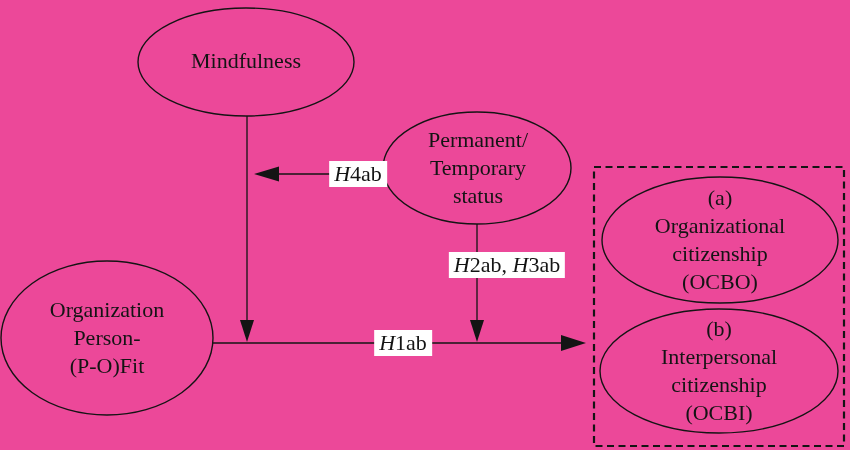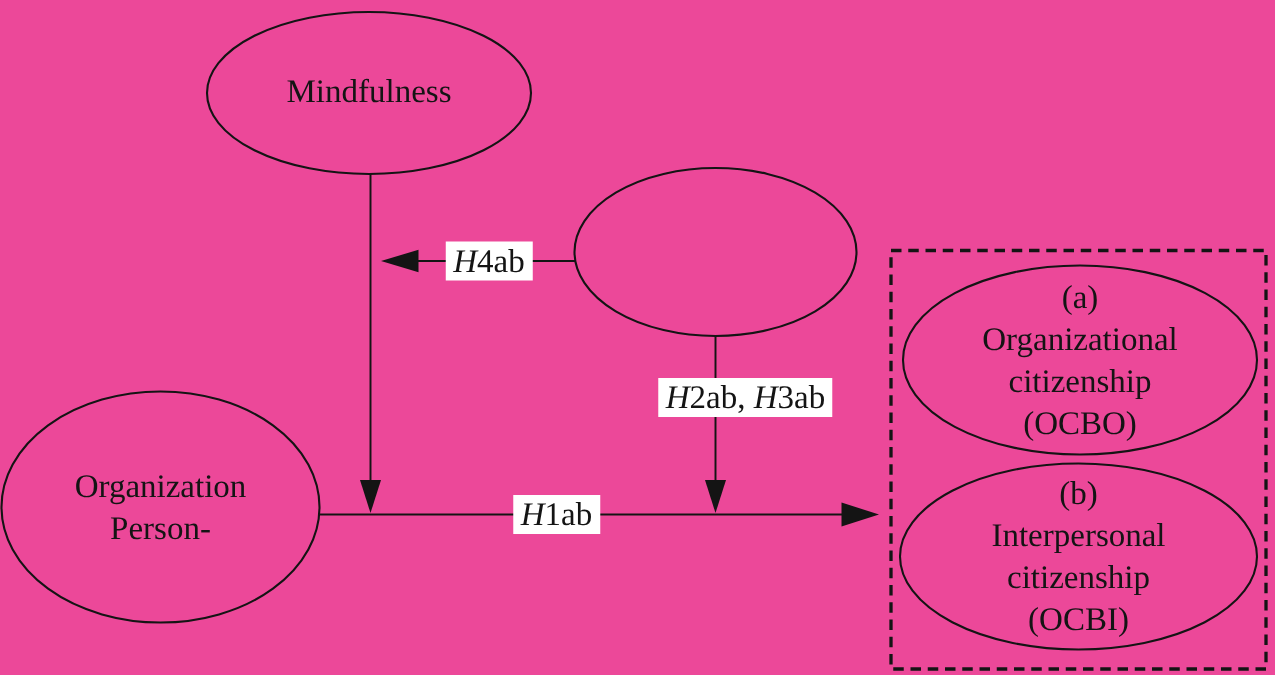--- a/index.html
+++ b/index.html
@@ -24,20 +24,21 @@
   }
   .hyp-label {
     position: absolute;
     transform: translate(-50%, -50%);
     background: #ffffff;
     padding: 0 5px;
     font-size: 22px;
     line-height: 26px;
     color: #141414;
     white-space: nowrap;
+    margin-left: 32px;
   }
   .hyp-label .it { font-style: italic; }
 </style>
 </head>
 <body>
 
 <div class="canvas">
 
   <svg width="850" height="450" viewBox="0 0 850 450">
 
@@ -60,39 +61,45 @@
     <polygon points="477,342 470,320 484,320" fill="#141414"></polygon>
 
     <line x1="213" y1="343" x2="562" y2="343" stroke="#141414" stroke-width="1.3"></line>
     <polygon points="586,343 561,335 561,351" fill="#141414"></polygon>
   </svg>
 
   <div class="node-label" style="left:246px; top:61px;">
     <div>Mindfulness</div>
   </div>
 
+  <div class="node-label" style="left:478px; top:168px;">
+    <div>Permanent/</div>
+    <div>Temporary</div>
+    <div>status</div>
+  </div>
 
   <div class="node-label" style="left:107px; top:338px;">
     <div>Organization</div>
     <div>Person-</div>
+    <div>(P-O)Fit</div>
   </div>
 
   <div class="node-label" style="left:720px; top:240px;">
     <div>(a)</div>
     <div>Organizational</div>
     <div>citizenship</div>
     <div>(OCBO)</div>
   </div>
 
   <div class="node-label" style="left:719px; top:371px;">
     <div>(b)</div>
     <div>Interpersonal</div>
     <div>citizenship</div>
     <div>(OCBI)</div>
   </div>
 
   <div class="hyp-label" style="left:326px; top:174px;"><span class="it">H</span><span>4ab</span></div>
 
   <div class="hyp-label" style="left:371px; top:343px;text-align:center;"><span class="it">H</span><span>1ab</span></div>
 
-  <div class="hyp-label" style="left:497px; top:265px;"><span class="it">H</span><span>2ab, </span><span class="it">H</span><span>3ab</span></div>
+  <div class="hyp-label" style="left:475px; top:265px;"><span class="it">H</span><span>2ab, </span><span class="it">H</span><span>3ab</span></div>
 
 </div>
 
 </body></html>

